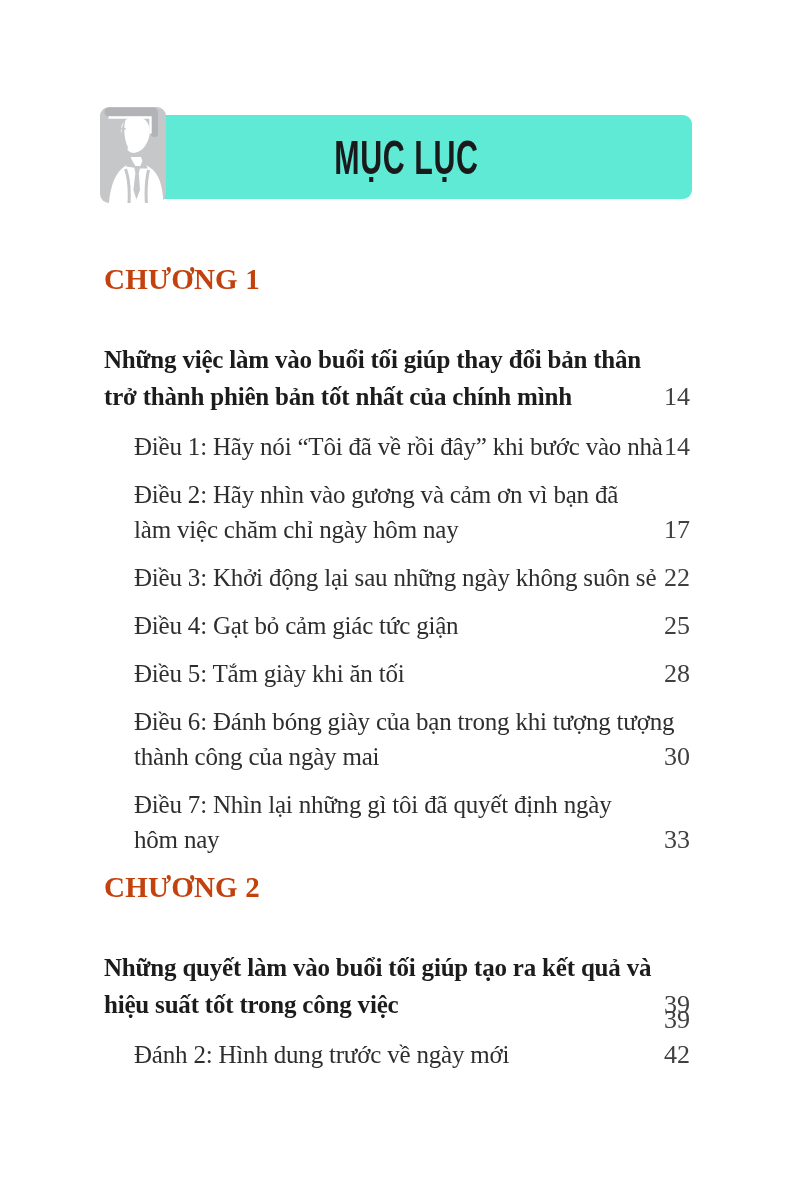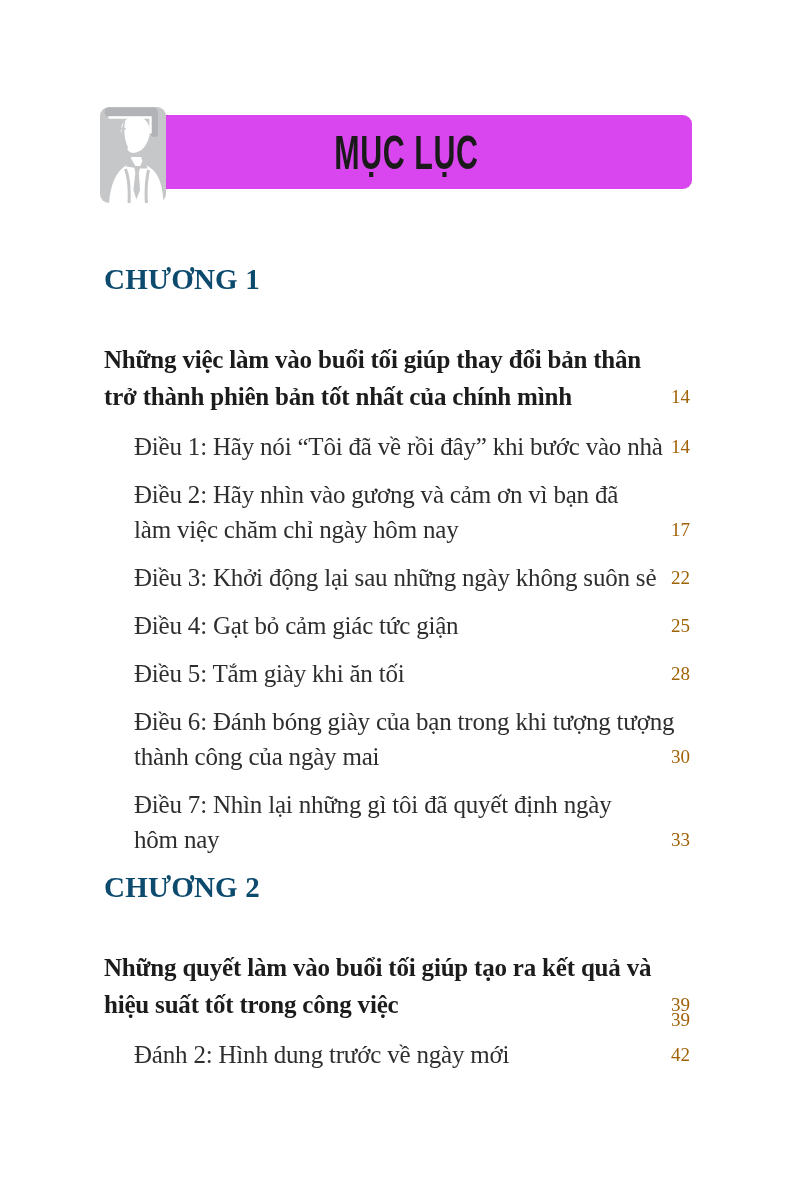--- a/index.html
+++ b/index.html
@@ -3,48 +3,48 @@
 <meta charset="utf-8">
 <style>
   * { margin:0; padding:0; box-sizing:border-box; }
   html,body { background:#ffffff; }
   .page {
     position:relative; width:806px; height:1185px; background:#ffffff;
     font-family:"Liberation Serif", serif; overflow:hidden;
   }
   
   .title-bar {
-    position:absolute; left:120px; top:115px; width:572px; height:74px;
-    background:#d946ef; border-radius:9px;
+    position:absolute; left:120px; top:115px; width:572px; height:84px;
+    background:#5eead4; border-radius:9px;
     display:flex; align-items:center; justify-content:center;
   }
   .title-bar h1 {
     font-family:"Liberation Sans", sans-serif; font-weight:bold;
     font-size:49px; color:#1a1a1b; letter-spacing:1px;
     transform:scaleX(0.62); white-space:nowrap;
   }
   .logo-block { position:absolute; left:100px; top:107px; width:66px; height:96px; }
   .logo-block svg { display:block; }
   
   .toc { position:absolute; left:104px; top:262px; width:586px; color:#2e2e2e; }
   .chapter-heading {
-    font-size:29px; line-height:34px; font-weight:bold; color:#0c4a6e;
+    font-size:29px; line-height:34px; font-weight:bold; color:#c2410c;
     letter-spacing:0.2px; margin:0 0 17px 0;
   }
   .entry { margin-bottom:13px; }
   .title-entry {
     font-weight:bold; color:#1c1c1c; font-size:25px; line-height:37px;
     letter-spacing:-0.2px; margin-bottom:14px;margin-top:45px;
   }
   .item { font-size:25px; line-height:35px; letter-spacing:-0.2px; padding-left:30px; }
   .line { white-space:nowrap; }
   .line.with-page { position:relative; padding-right:48px; }
   .page-num {
     position:absolute; right:0; bottom:0; width:44px; text-align:right;
-    font-weight:normal; letter-spacing:0; font-size:19px; color:#a16207;
+    font-weight:normal; letter-spacing:0; font-size:26px; color:#404040;
   }
 </style>
 </head>
 <body>
 
 <div class="page">
 
   <header>
     <div class="title-bar">
       <h1>MỤC LỤC</h1>

